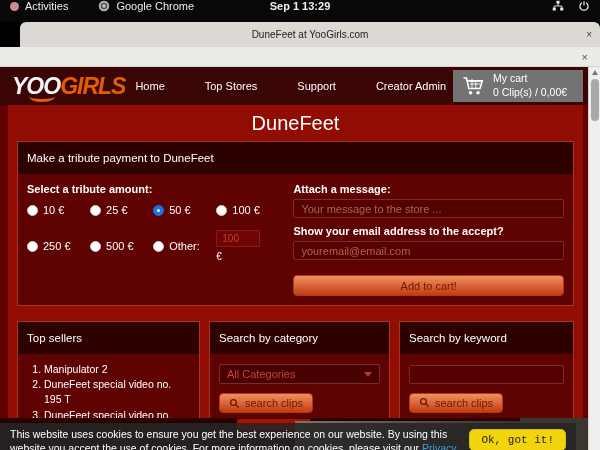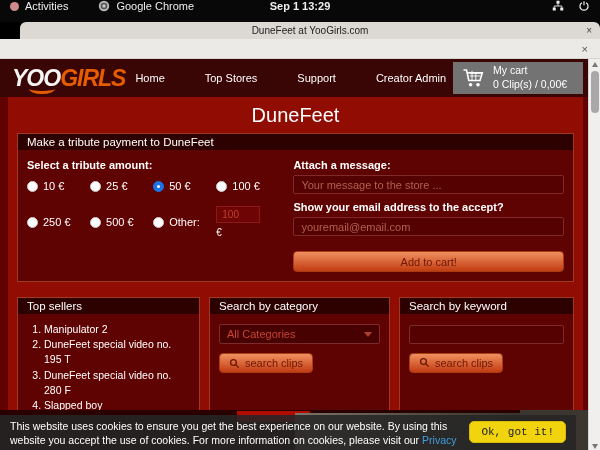--- a/index.html
+++ b/index.html
@@ -9,21 +9,21 @@
   
   .gnome-bar { height:22px; background:#080808; color:#eee; display:flex;
     align-items:flex-start; padding:0 10px; font-size:11px; position:relative; }
   .gnome-left { display:flex; align-items:center; gap:6px; }
   .activity-dot { width:9px; height:9px; border-radius:50%; background:#cf8b8b; }
   .gnome-app { display:flex; align-items:center; gap:6px; margin-left:30px; }
   .gnome-clock { position:absolute; left:0; right:0; text-align:center; font-weight:bold; font-size:11px; pointer-events:none; }
   .gnome-right { margin-left:auto; display:flex; align-items:center; gap:14px; z-index:1; }
 
   
-  .titlebar { height:17px; background:#dcd9d4; border-radius:6px 6px 0 0;
+  .titlebar { height:25px; background:#dcd9d4; border-radius:6px 6px 0 0;
     display:flex; align-items:center; position:relative;margin-left:20px; }
   .titlebar-text { position:absolute; left:0; right:0; text-align:center;
     font-size:10px; color:#222; }
   .titlebar-close { margin-left:auto; padding:0 8px; font-size:10px; color:#444;
     z-index:1; cursor:default; }
 
   
   .warnbar { height:20px; background:#eceae7; border-bottom:1px solid #d6d4d0;
     display:flex; align-items:center; padding:0 12px; font-size:10.5px; color:#3a3a3a; }
   .warnbar-close { margin-left:auto; color:#555; font-size:11px; }
@@ -47,21 +47,21 @@
   .cart-box { position:absolute; right:5px; top:3px; width:130px; height:32px;
     background:#737373; display:flex; align-items:center; padding:0 8px; gap:8px; }
   .cart-text { color:#fff; font-size:10.5px; line-height:1.3; }
 
   
   .container { position:absolute; left:8px; right:5px; top:38px; bottom:40px;
     background:#910d03; }
   .page-title { text-align:center; color:#fff; font-size:20px; padding:7px 0 6px; }
 
   .panel { background:#5e0202; border:1px solid #9c3a22; margin:0 9px; }
-  .panel-head { background:#2e0101; color:#fff; font-size:11.5px; padding:2px 9px; }
+  .panel-head { background:#2e0101; color:#fff; font-size:11.5px; padding:10px 9px; }
 
   .tribute-body { display:flex; padding:9px; }
   .col-left { flex:0 0 47%; }
   .col-right { flex:1; padding-left:14px; }
   .form-label { color:#fff; font-size:11px; font-weight:bold; margin-bottom:9px; }
   .amount-grid { display:grid; grid-template-columns:repeat(4,1fr); row-gap:14px; }
   .radio-cell { display:flex; align-items:center; gap:5px; color:#fff; font-size:11px; cursor:pointer; }
   .radio { width:11px; height:11px; border-radius:50%; background:#fff; flex:0 0 auto;
     border:1px solid #ccc; }
   .radio.checked { background:#1a73e8; border-color:#1a73e8; position:relative; }

